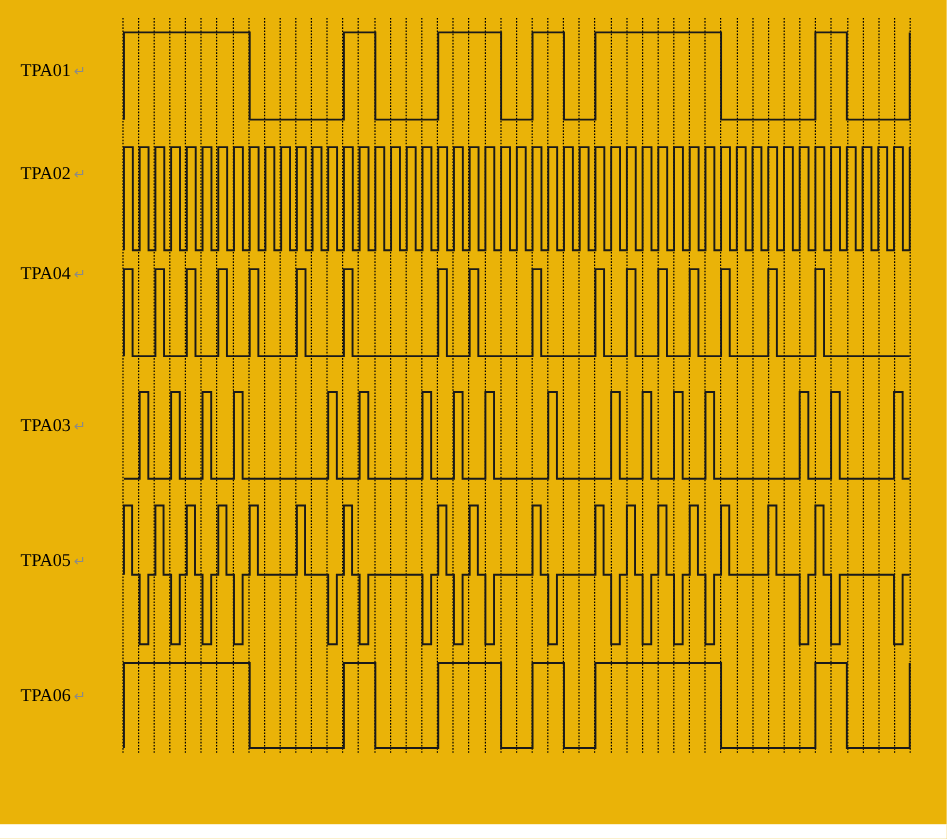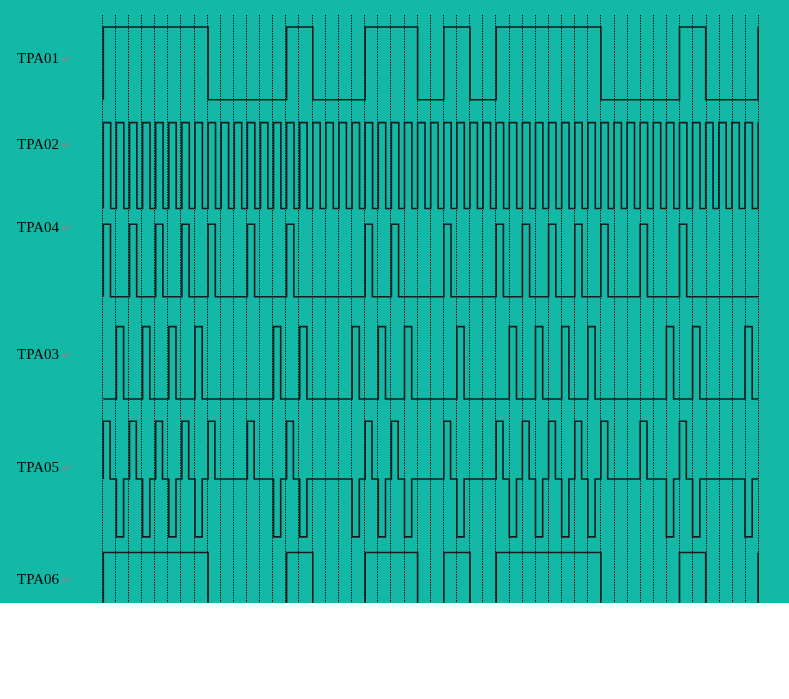--- a/index.html
+++ b/index.html
@@ -1,15 +1,15 @@
 <!DOCTYPE html>
 <html><head><meta charset="utf-8"><title>Timing Diagram</title>
 <style>
 html,body{margin:0;padding:0;background:#ffffff;}
-#page{position:relative;width:789px;height:603px;background:#14b8a6;overflow:hidden;}
+#page{position:relative;width:789px;height:687px;background:#eab308;overflow:hidden;}
 svg{position:absolute;top:0;left:0;}
 </style></head><body>
 
 <div id="page">
 <svg width="789" height="699" viewBox="0 0 789 699">
 
 <path d="M102.5,15 V628 M115.5,15 V628 M128.5,15 V628 M141.5,15 V628 M154.5,15 V628 M167.5,15 V628 M180.5,15 V628 M194.5,15 V628 M207.5,15 V628 M220.5,15 V628 M233.5,15 V628 M246.5,15 V628 M259.5,15 V628 M272.5,15 V628 M285.5,15 V628 M298.5,15 V628 M312.5,15 V628 M325.5,15 V628 M338.5,15 V628 M351.5,15 V628 M364.5,15 V628 M377.5,15 V628 M390.5,15 V628 M404.5,15 V628 M417.5,15 V628 M430.5,15 V628 M443.5,15 V628 M456.5,15 V628 M469.5,15 V628 M482.5,15 V628 M495.5,15 V628 M509.5,15 V628 M522.5,15 V628 M535.5,15 V628 M548.5,15 V628 M561.5,15 V628 M574.5,15 V628 M587.5,15 V628 M600.5,15 V628 M614.5,15 V628 M627.5,15 V628 M640.5,15 V628 M653.5,15 V628 M666.5,15 V628 M679.5,15 V628 M692.5,15 V628 M706.5,15 V628 M719.5,15 V628 M732.5,15 V628 M745.5,15 V628 M758.5,15 V628" fill="none" stroke="#000" stroke-width="1" stroke-dasharray="1.3,1.3"></path>
 
 <path d="M103.3,99.7 L103.3,27.0 L208.1,27.0 L208.1,99.7 L286.6,99.7 L286.6,27.0 L312.8,27.0 L312.8,99.7 L365.2,99.7 L365.2,27.0 L417.6,27.0 L417.6,99.7 L443.8,99.7 L443.8,27.0 L470.0,27.0 L470.0,99.7 L496.2,99.7 L496.2,27.0 L600.9,27.0 L600.9,99.7 L679.5,99.7 L679.5,27.0 L705.7,27.0 L705.7,99.7 L758.1,99.7 L758.1,27.0" fill="none" stroke="#1a1a1a" stroke-width="1.6" stroke-linejoin="miter"></path>
 

